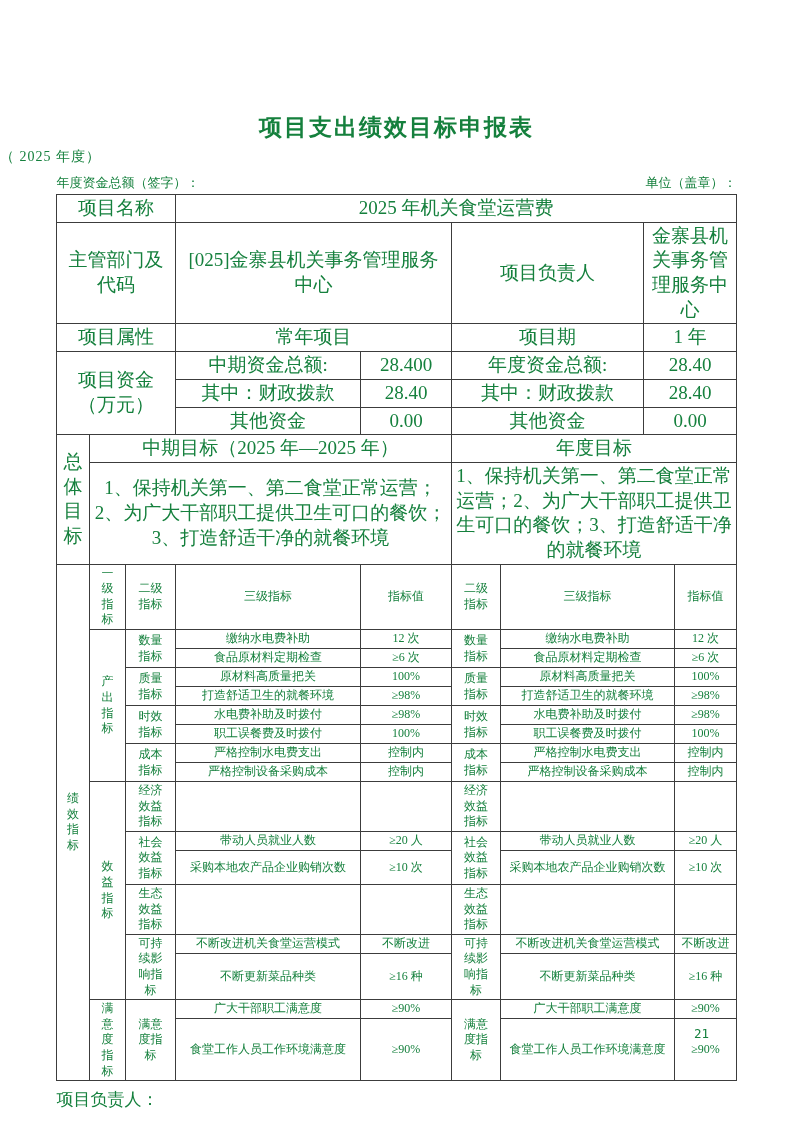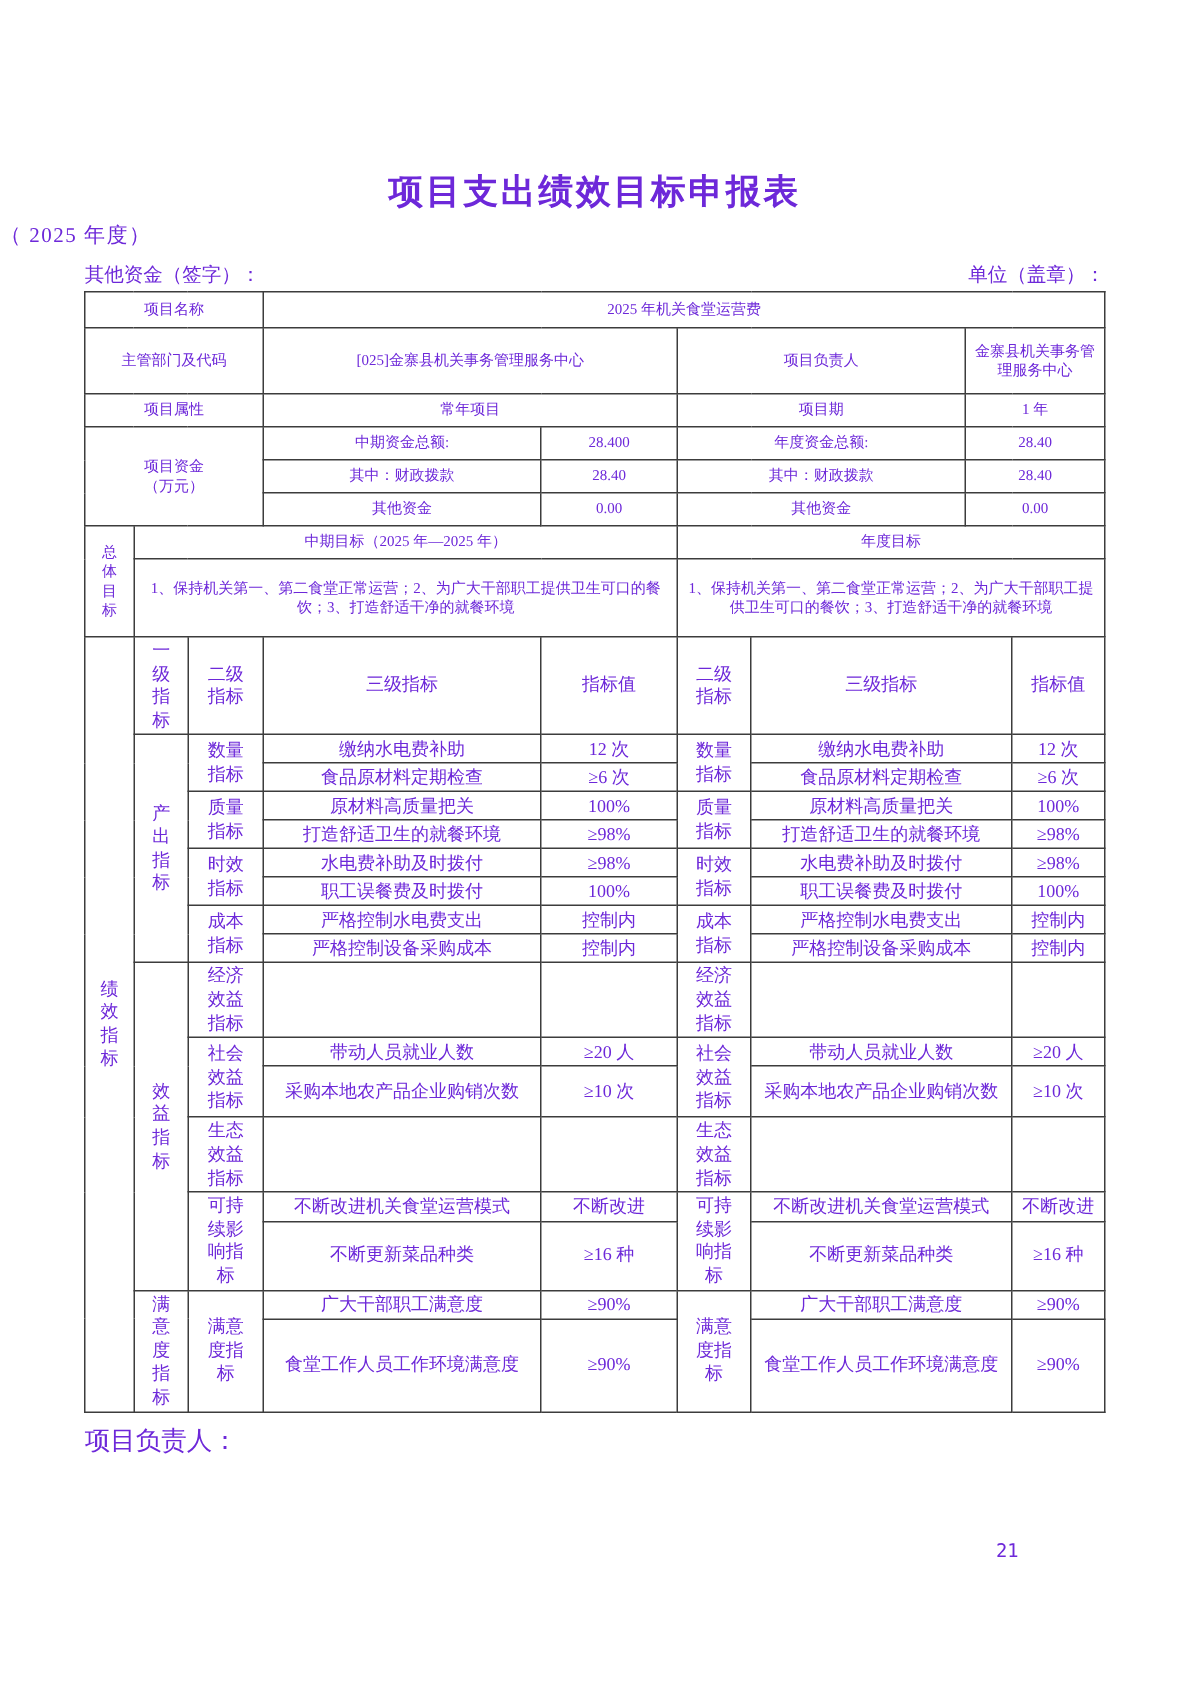--- a/index.html
+++ b/index.html
@@ -1,47 +1,47 @@
 <!DOCTYPE html>
 <html><head>
 <meta charset="utf-8">
 <style>
   html,body{margin:0;padding:0;background:#ffffff;}
   .page{position:relative;width:793px;height:1122px;background:#ffffff;overflow:hidden;
-        font-family:"Liberation Serif","DejaVu Serif",serif;color:#6d28d9;}
+        font-family:"Liberation Serif","DejaVu Serif",serif;color:#15803d;}
   .title{text-align:center;padding-top:112px;font-size:23px;font-weight:bold;letter-spacing:2px;}
   .subtitle{text-align:left;font-size:14px;margin-top:5px;letter-spacing:1px;}
   .meta-row{width:680px;margin:8px auto 2px auto;display:flex;justify-content:space-between;
             font-size:13px;}
   table.form{width:680px;margin:0 auto;border-collapse:collapse;table-layout:fixed;}
   table.form td{border:1px solid #3c3c3c;font-size:12px;text-align:center;vertical-align:middle;
                 padding:1px 3px;white-space:pre-line;line-height:1.3;overflow:hidden;word-break:break-all;}
-  tr.info-row td{font-size:10px;}
+  tr.info-row td{font-size:19px;}
   td.left{text-align:left;padding-left:7px;}
   td.pl16{padding-left:18px;}
   td.right{text-align:right;padding-right:5px;}
   td.vlabel{line-height:1.5;}
   td.v1{line-height:1.9;}
   td.obj-text{text-align:left;padding:3px 8px;line-height:1.45;}
   tr.h24{height:24px;} tr.h44{height:44px;} tr.h22{height:22px;} tr.h52{height:52px;}
   tr.h64{height:64px;} tr.h19{height:19px;} tr.h50{height:50px;} tr.h34{height:34px;}
   tr.h46{height:46px;} tr.h62{height:62px;padding-left:16px;}
   .footer{width:680px;margin:7px auto 0 auto;font-size:17px;}
-  .pageno{position:absolute;left:664px;top:1026px;font-size:12.5px;
+  .pageno{position:absolute;left:694px;top:1026px;font-size:12.5px;
           font-family:"DejaVu Sans Mono",monospace;}
 </style>
 </head>
 <body>
 
 <div class="page">
   <div class="title">项目支出绩效目标申报表</div>
   <div class="subtitle">（  2025 年度）</div>
 
   <div class="meta-row">
-    <span>其他资金（签字）：</span>
+    <span>年度资金总额（签字）：</span>
     <span>单位（盖章）：</span>
   </div>
 
   <table class="form">
     <colgroup>
       <col style="width:33px">
         <col style="width:36px">
         <col style="width:50px">
       <col style="width:185px">
         <col style="width:91px">

